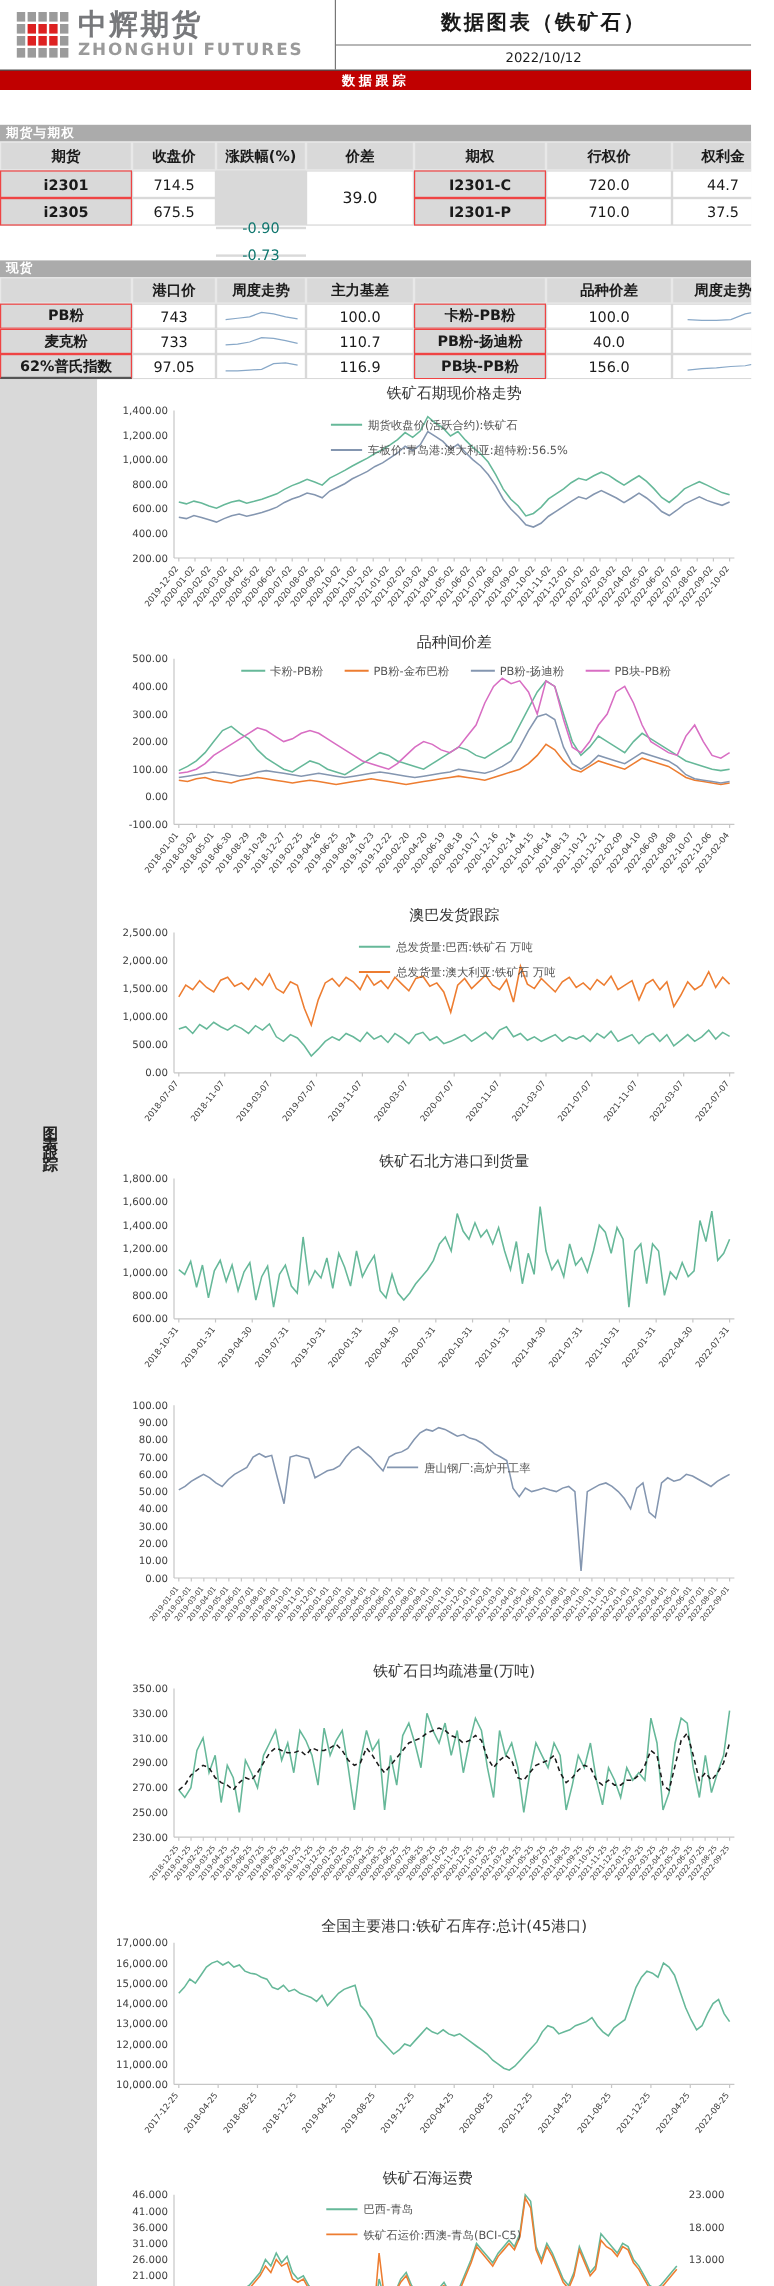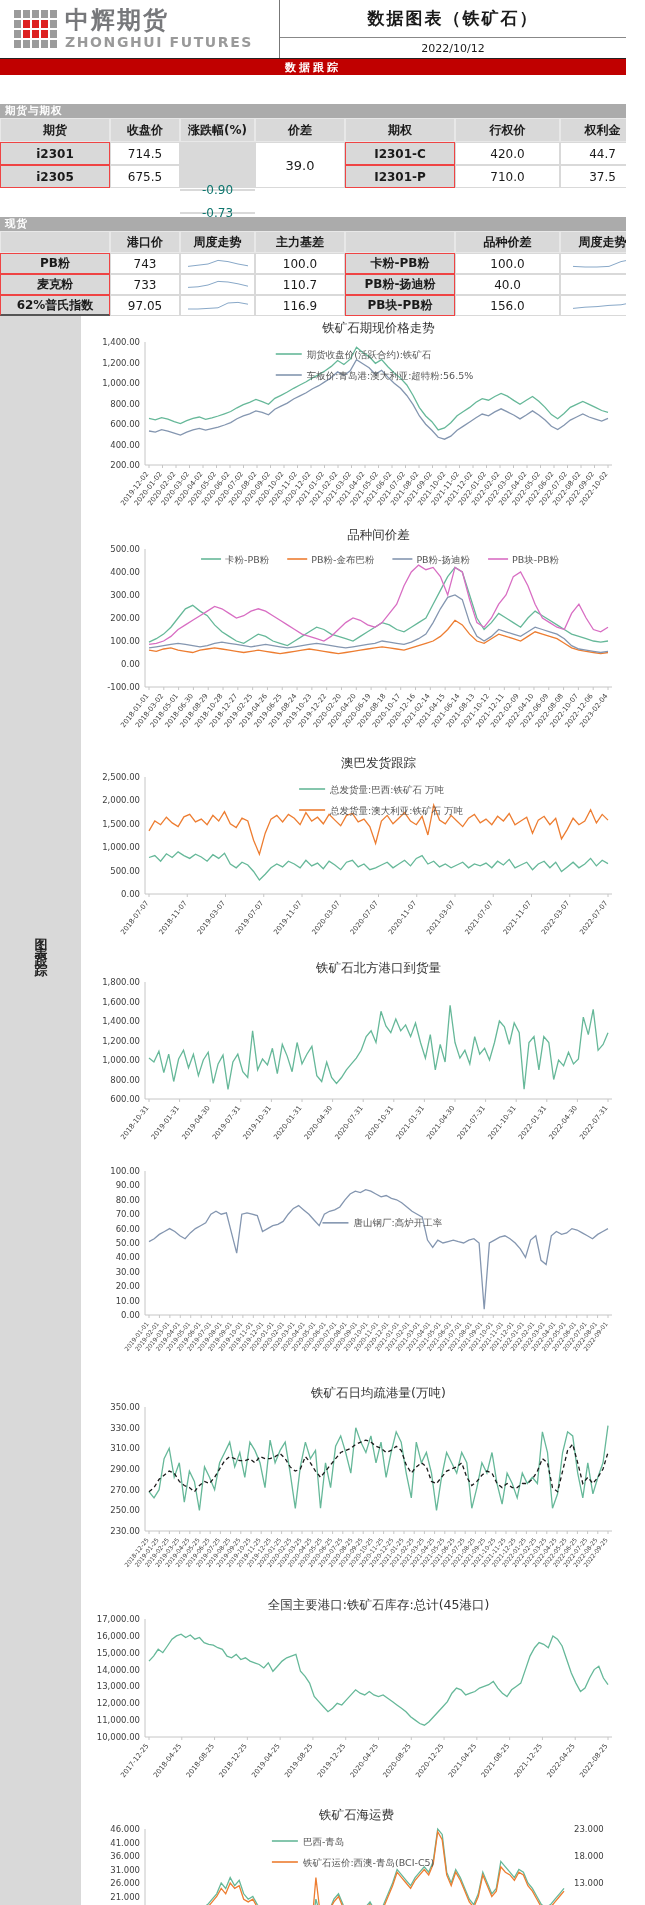--- a/index.html
+++ b/index.html
@@ -87,21 +87,21 @@
     <div class="c hd">价差</div>
     <div class="c hd">期权</div>
     <div class="c hd">行权价</div>
     <div class="c hd">权利金</div>
 
     <div class="c lab">i2301</div>
     <div class="c val">714.5</div>
     <div class="c val neg">-0.90</div>
     <div class="c val spread">39.0</div>
     <div class="c lab" style="grid-column:5">I2301-C</div>
-    <div class="c val">420.0</div>
+    <div class="c val">720.0</div>
     <div class="c val">44.7</div>
 
     <div class="c lab" style="grid-column:1">i2305</div>
     <div class="c val">675.5</div>
     <div class="c val neg">-0.73</div>
     <div class="c lab" style="grid-column:5">I2301-P</div>
     <div class="c val">710.0</div>
     <div class="c val">37.5</div>
   </div>
 

